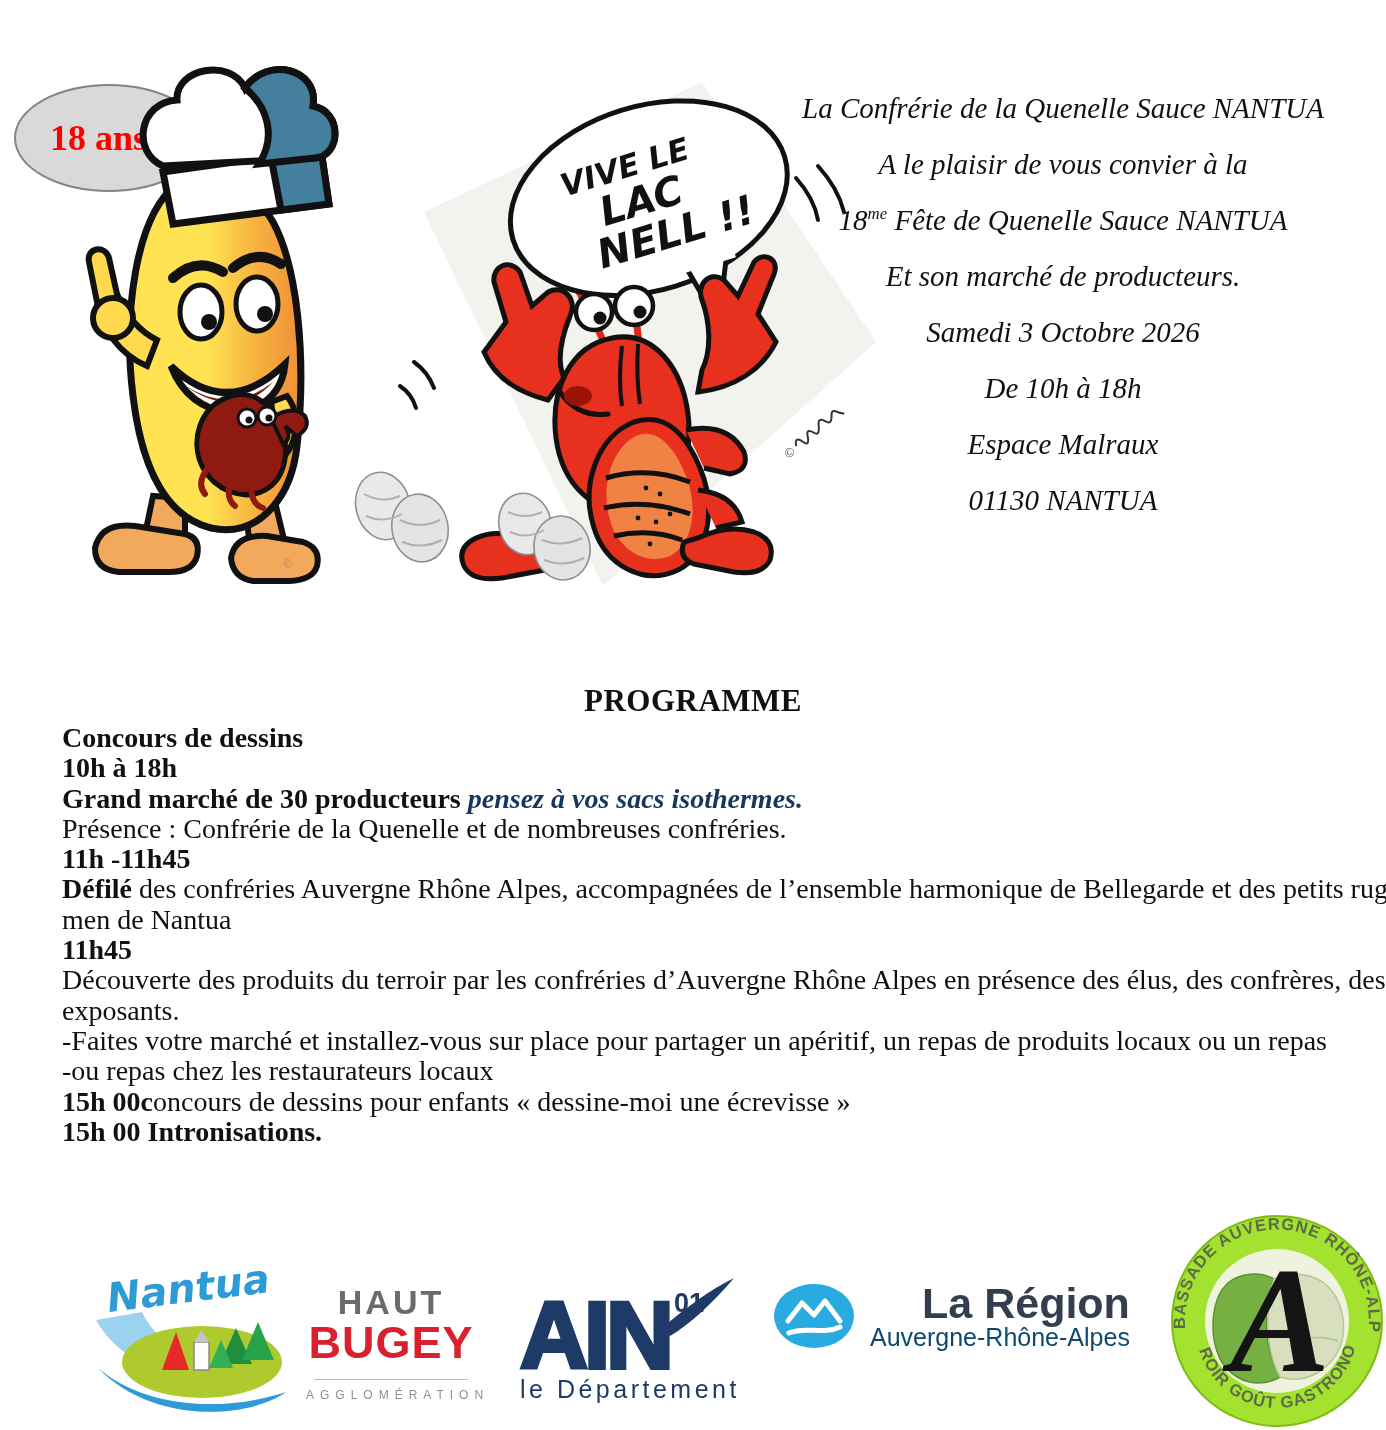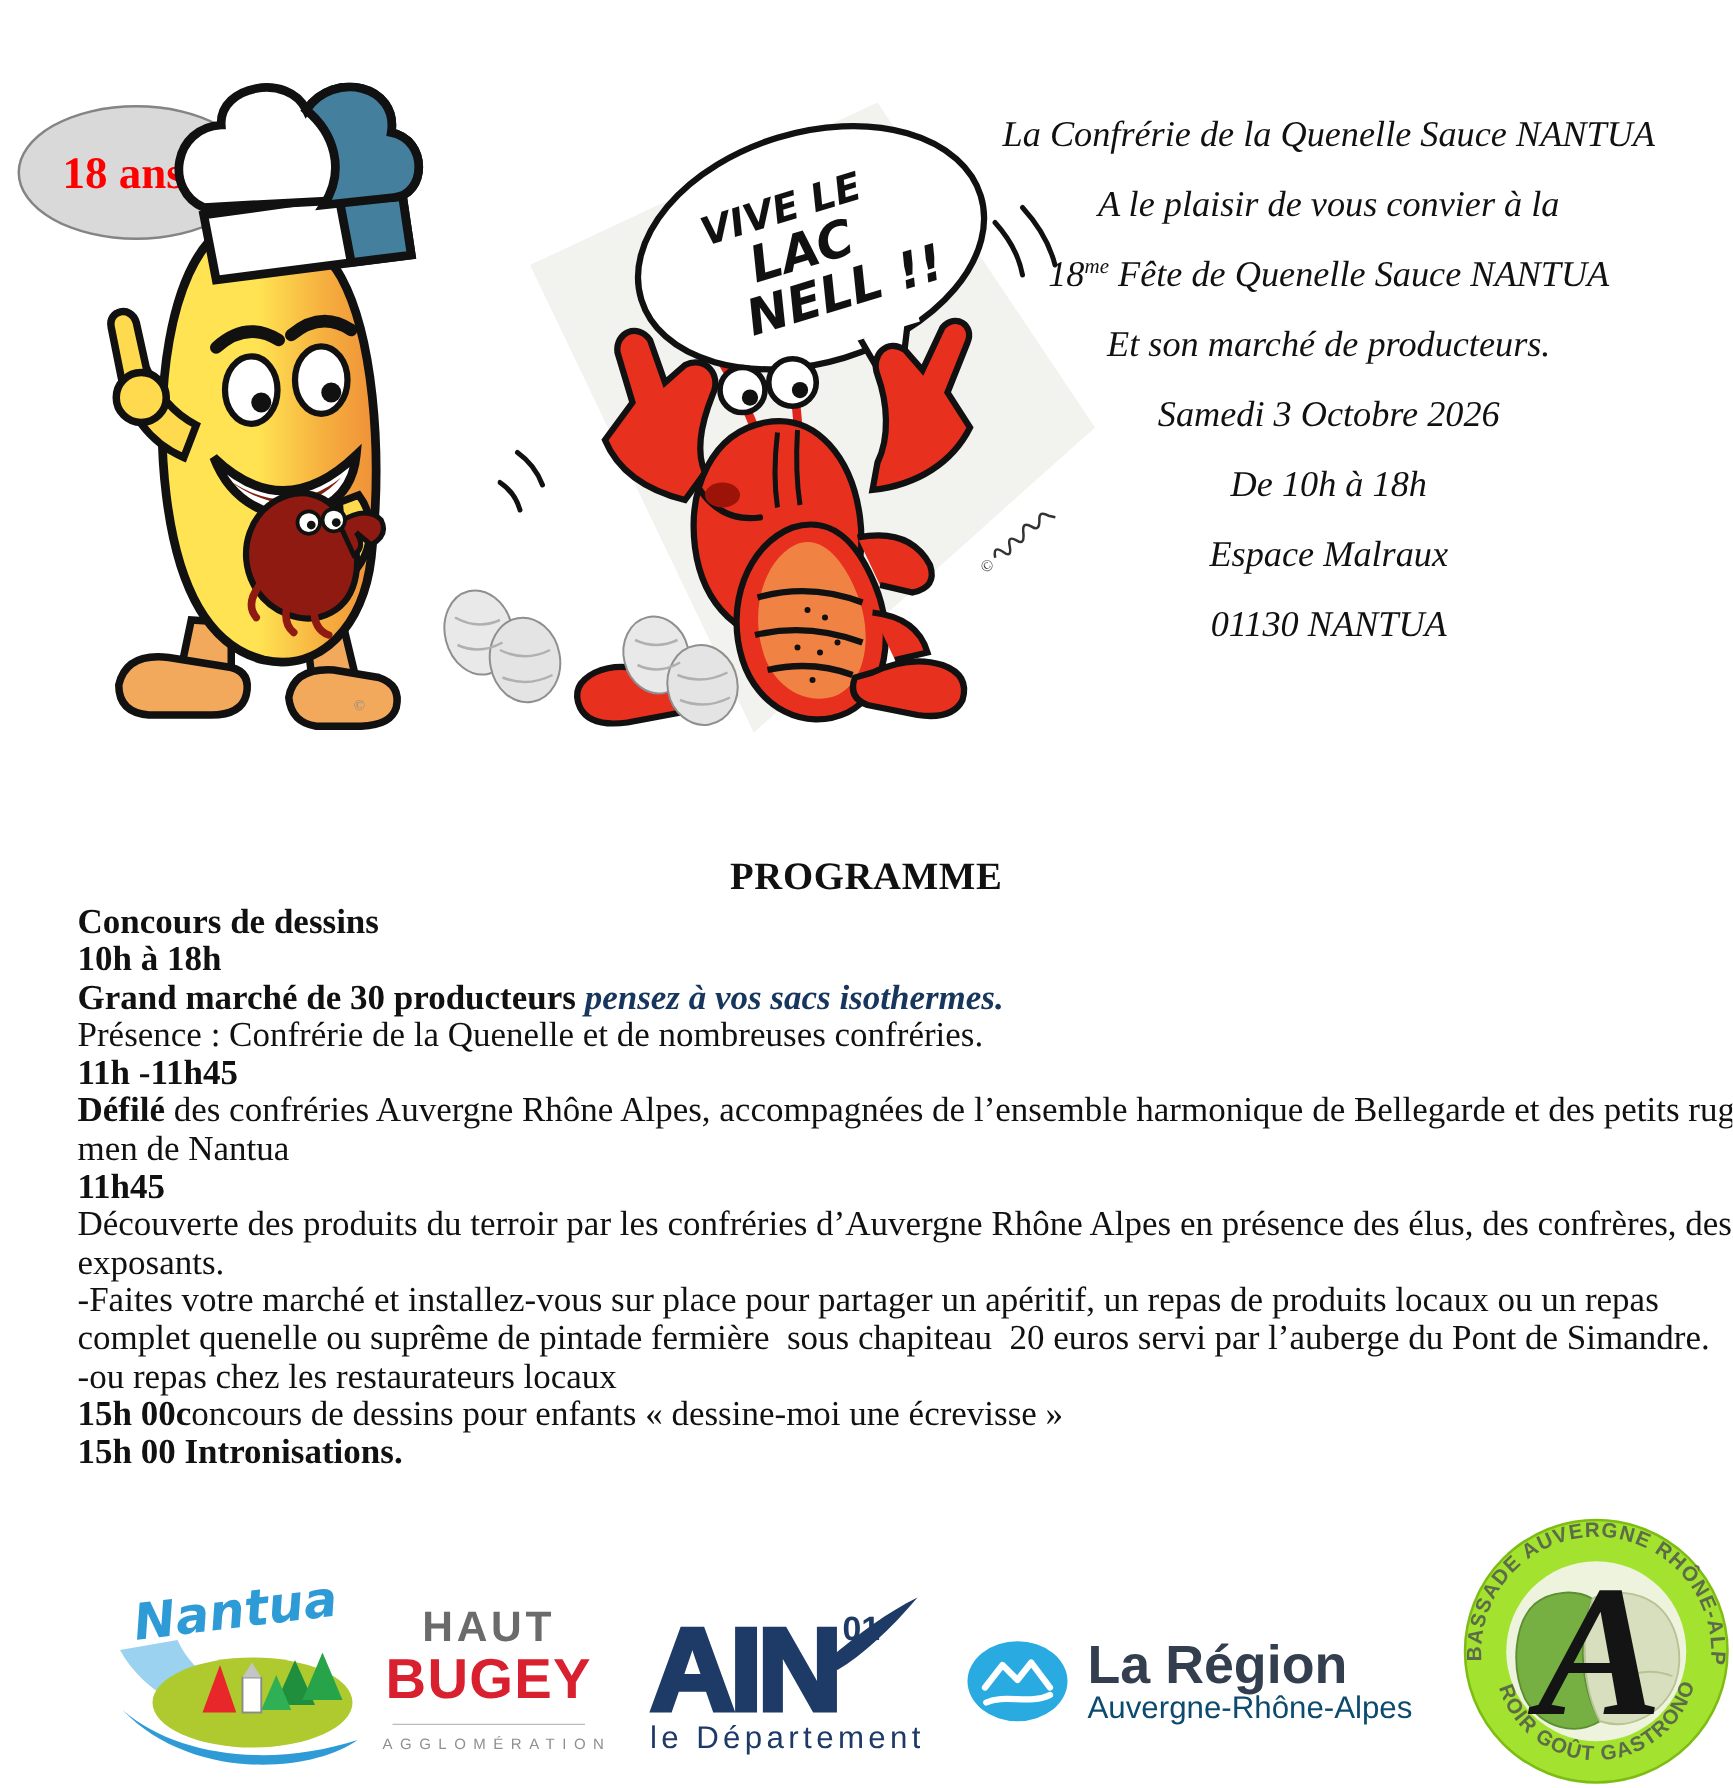--- a/index.html
+++ b/index.html
@@ -28,22 +28,22 @@
   .illus{position:absolute;}
 
   
   .logo-hb{position:absolute;left:306px;top:1283px;width:170px;text-align:center;
            font-family:"Liberation Sans", sans-serif;}
   .hb-haut{color:#6b6b6b;font-size:34px;font-weight:bold;letter-spacing:3px;line-height:38px;}
   .hb-bugey{color:#d9202f;font-size:45px;font-weight:bold;letter-spacing:1px;line-height:44px;}
   .hb-rule{border:none;border-top:1.5px solid #bcbcbc;margin:14px 8px 8px 8px;}
   .hb-agglo{color:#8f8f8f;font-size:12px;letter-spacing:6px;}
 
-  .logo-region{position:absolute;left:772px;top:1310px;display:flex;align-items:center;
-               font-family:"Liberation Sans", sans-serif;}
+  .logo-region{position:absolute;left:772px;top:1281px;display:flex;align-items:center;
+               font-family:"Liberation Sans", sans-serif;text-align:right;}
   .region-text{margin-left:14px;}
   .region-main{color:#333f4f;font-size:43px;font-weight:bold;line-height:42px;}
   .region-sub{color:#0c4a6e;font-size:25px;line-height:27px;}
 </style>
 </head>
 <body>
 
 <div class="page">
 
   <div class="badge">
@@ -200,21 +200,20 @@
       <div class="prog-line"><span class="b">10h à 18h</span></div>
       <div class="prog-line"><span class="b">Grand marché de 30 producteurs </span><span class="b accent">pensez à vos sacs isothermes.</span></div>
       <div class="prog-line"><span>Présence : Confrérie de la Quenelle et de nombreuses confréries.</span></div>
       <div class="prog-line"><span class="b">11h -11h45</span></div>
       <div class="prog-line"><span class="b">Défilé</span><span> des confréries Auvergne Rhône Alpes, accompagnées de l’ensemble harmonique de Bellegarde et des petits rugby</span></div>
       <div class="prog-line"><span>men de Nantua</span></div>
       <div class="prog-line"><span class="b">11h45</span></div>
       <div class="prog-line"><span>Découverte des produits du terroir par les confréries d’Auvergne Rhône Alpes en présence des élus, des confrères, des</span></div>
       <div class="prog-line"><span>exposants.</span></div>
       <div class="prog-line"><span>-Faites votre marché et installez-vous sur place pour partager un apéritif, un repas de produits locaux ou un repas</span></div>
-      <div class="prog-line"><span>complet quenelle ou suprême de pintade fermière  sous chapiteau  20 euros servi par l’auberge du Pont de Simandre.</span></div>
       <div class="prog-line"><span>-ou repas chez les restaurateurs locaux</span></div>
       <div class="prog-line"><span class="b">15h 00c</span><span>oncours de dessins pour enfants « dessine-moi une écrevisse »</span></div>
       <div class="prog-line"><span class="b">15h 00 Intronisations.</span></div>
     </div>
 
   <svg class="illus" style="left:90px;top:1256px;" width="205" height="168" viewBox="0 0 205 168">
     <path d="M6 64 L 52 56 C 68 92 116 114 168 110 L 172 128 C 104 136 32 112 6 64 Z" fill="#9ad2ef"></path>
     <ellipse cx="112" cy="106" rx="80" ry="36" fill="#aeca2e"></ellipse>
     <polygon points="146,72 162,108 130,108" fill="#1f8f3e"></polygon>
     <polygon points="168,66 184,104 152,104" fill="#27a34a"></polygon>

